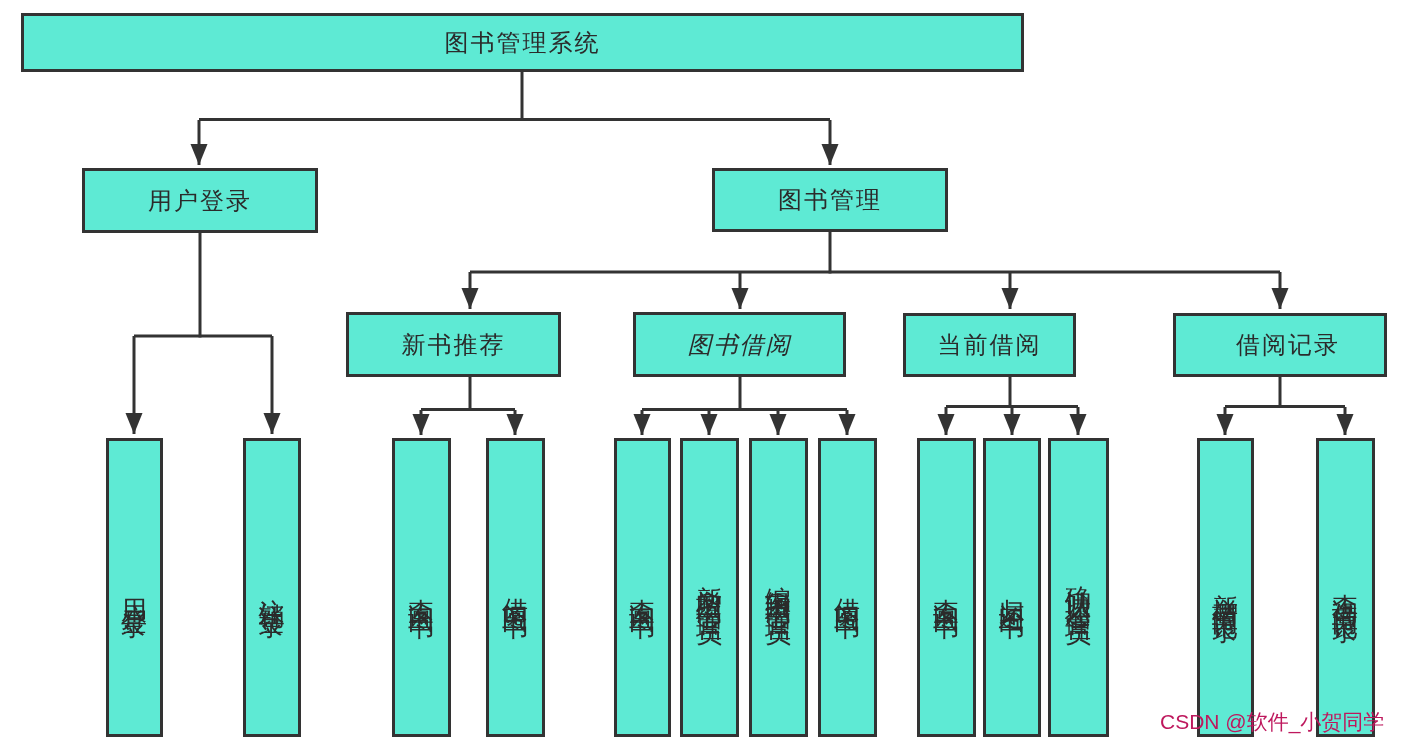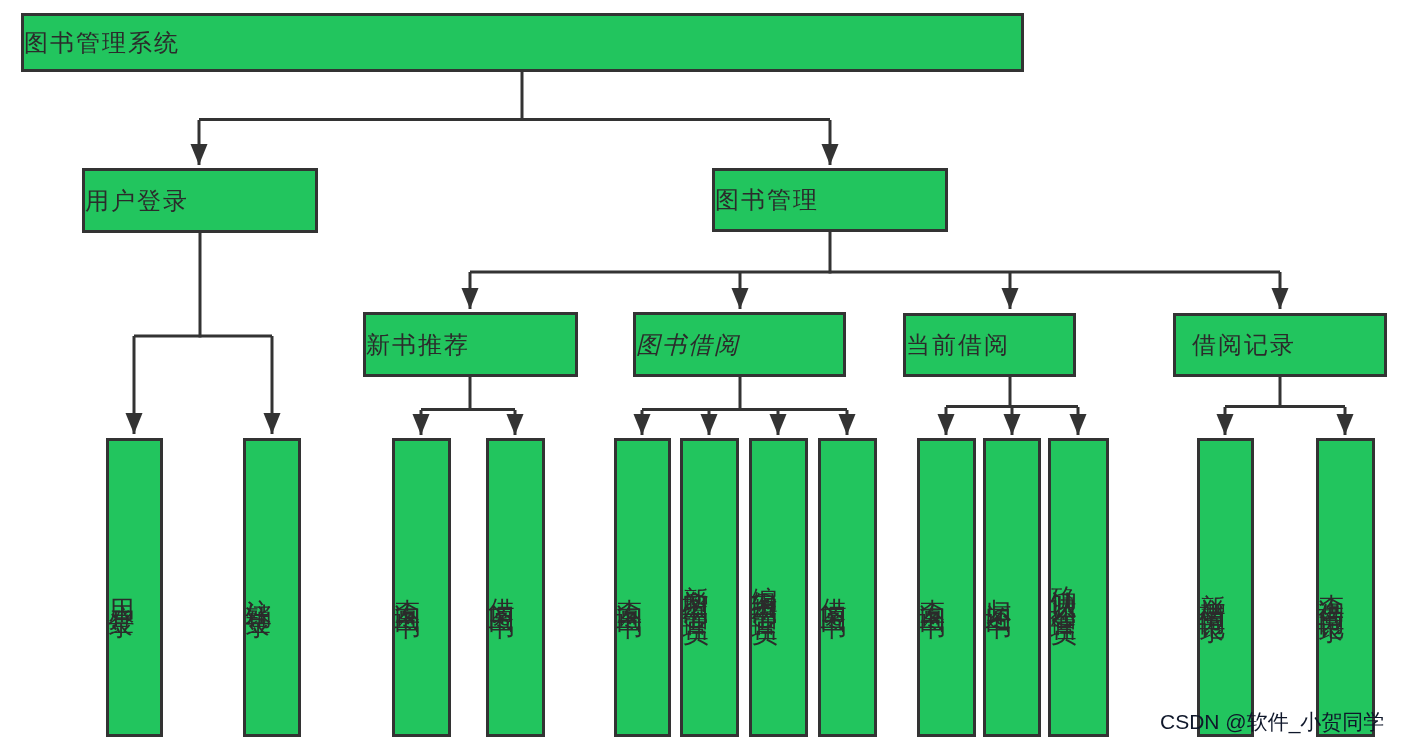--- a/index.html
+++ b/index.html
@@ -18,44 +18,45 @@
   #connector-layer {
     position: absolute;
     left: 0;
     top: 0;
     z-index: 0;
   }
   .node {
     position: absolute;
     box-sizing: border-box;
     border: 3px solid #333333;
-    background: #22c55e;
+    background: #5eead4;
     display: flex;
     align-items: center;
+    justify-content: center;
     z-index: 1;
   }
   .h-label {
     color: #2b2b2b;
     font-size: 24px;
     letter-spacing: 2px;
     white-space: nowrap;
   }
   .v-label {
     color: #2b2b2b;
     font-size: 26px;
     writing-mode: vertical-rl;
     text-orientation: mixed;
     letter-spacing: 5px;
     line-height: 1;
     white-space: nowrap;
   }
   .watermark {
     position: absolute;
     z-index: 3;
-    color: #0f172a;
+    color: #be185d;
     font-size: 21px;
     white-space: nowrap;
   }
 </style>
 </head>
 <body>
 
 <div id="canvas">
 
   <svg id="connector-layer" width="1405" height="747" viewBox="0 0 1405 747">
@@ -112,21 +113,21 @@
     <span class="h-label">图书管理系统</span>
   </div>
 
   <div class="node" style="left:82px; top:168px; width:236px; height:65px;">
     <span class="h-label">用户登录</span>
   </div>
   <div class="node" style="left:712px; top:168px; width:236px; height:64px;">
     <span class="h-label">图书管理</span>
   </div>
 
-  <div class="node" style="left:363px; top:312px; width:215px; height:65px;">
+  <div class="node" style="left:346px; top:312px; width:215px; height:65px;">
     <span class="h-label">新书推荐</span>
   </div>
   <div class="node" style="left:633px; top:312px; width:213px; height:65px;font-style:italic;">
     <span class="h-label">图书借阅</span>
   </div>
   <div class="node" style="left:903px; top:313px; width:173px; height:64px;">
     <span class="h-label">当前借阅</span>
   </div>
   <div class="node" style="left:1173px; top:313px; width:214px; height:64px;padding-left:16px;">
     <span class="h-label">借阅记录</span>

